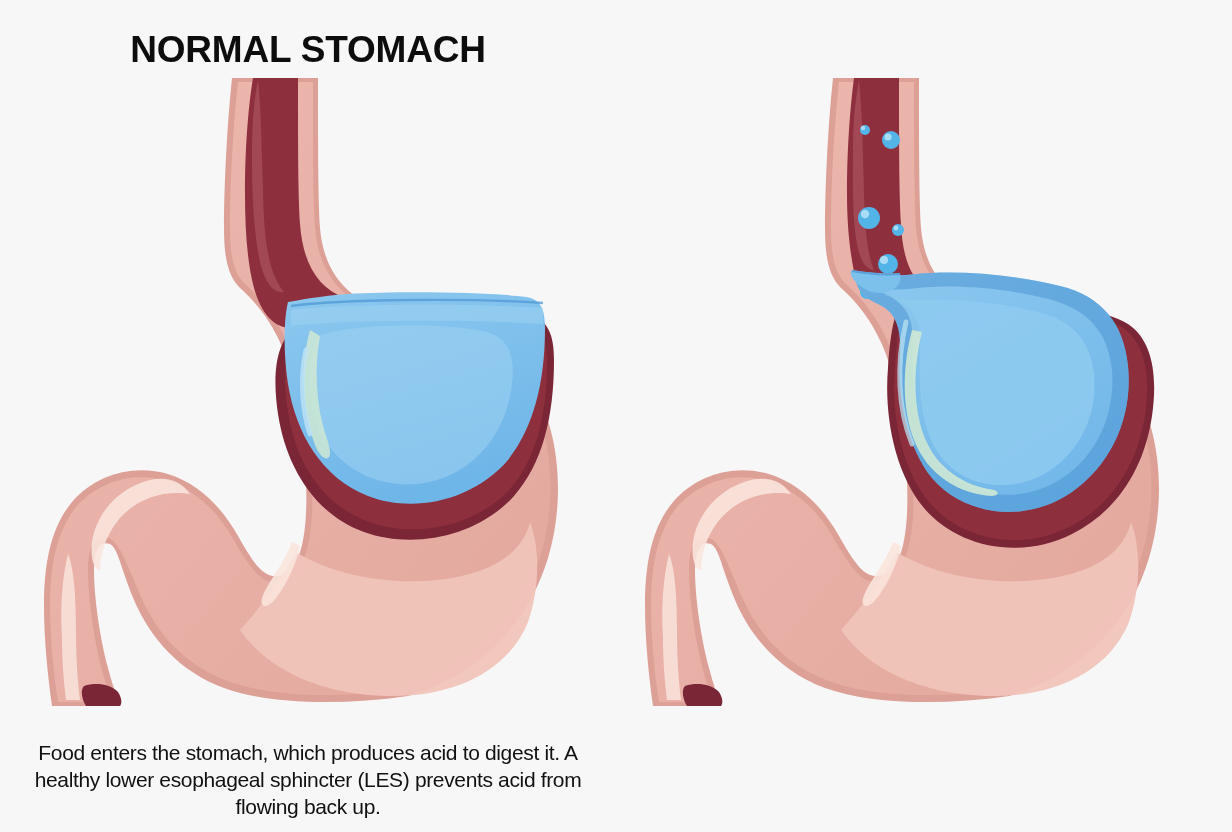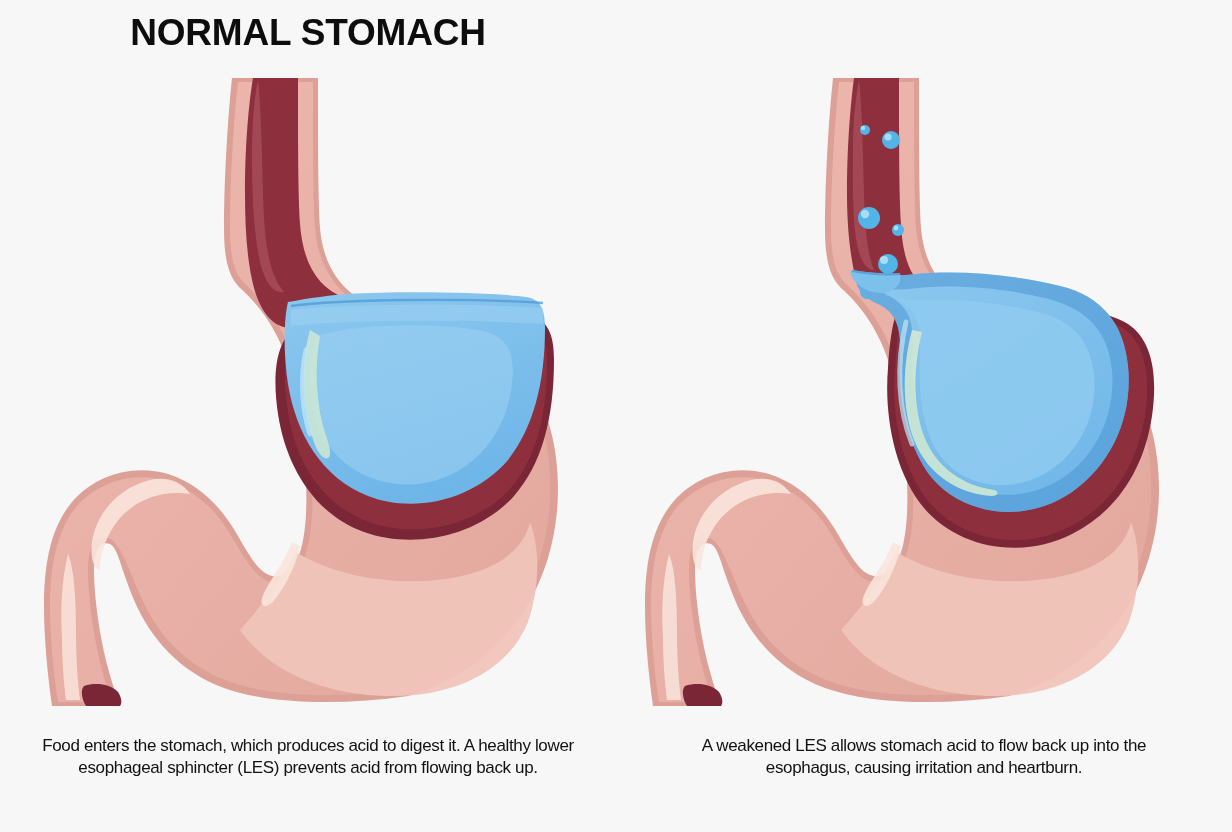--- a/index.html
+++ b/index.html
@@ -25,21 +25,21 @@
   .panel {
     width: 616px;
     height: 832px;
     position: relative;
     display: flex;
     flex-direction: column;
     align-items: center;
     background: #f7f7f7;
   }
   .panel-title {
-    margin: 0;
+    margin: 17px;
     padding-top: 14px;
     font-size: 37px;
     font-weight: bold;
     letter-spacing: -0.2px;
     color: #0d0d0d;
     text-align: center;
     font-family: "Liberation Sans", sans-serif;
     line-height: 1.05;
     white-space: nowrap;
   }
@@ -54,21 +54,21 @@
     display: block;
     width: 616px;
     height: 628px;
   }
   .caption {
     position: absolute;
     left: 0;
     width: 616px;
     top: 718px;
     text-align: center;
-    font-size: 17px;
+    font-size: 21px;
     line-height: 1.29;
     color: #111111;
     font-family: "Liberation Sans", sans-serif;
     font-weight: normal;
     padding: 0 28px;
     box-sizing: border-box;
     letter-spacing: -0.35px;
   }
   .caption.narrow { padding: 0 52px; }
 </style>
@@ -460,16 +460,15 @@
                    C153,398 167,404 175,416 Z" fill="#f9e4dc" opacity="0.9"></path>
           <path d="M47,560 C45,530 47,500 53,476 C59,490 61,520 61,552 C61,584 63,606 65,622 L51,622 C49,606 47,584 47,560 Z" fill="#f9e4dc" opacity="0.85"></path>
         </g>
 
         <g>
           <path d="M69,608 C81,604 95,606 103,614 C107,620 107,626 105,628 L71,628 C67,622 65,612 69,608 Z" fill="#7a2636"></path>
         </g>
       </svg>
     </div>
 
-    <p class="caption narrow">A weakened LES allows stomach acid to flow back up into the esophagus, causing irritation and heartburn.</p>
   </div>
 
 </div>
 
 </body></html>

